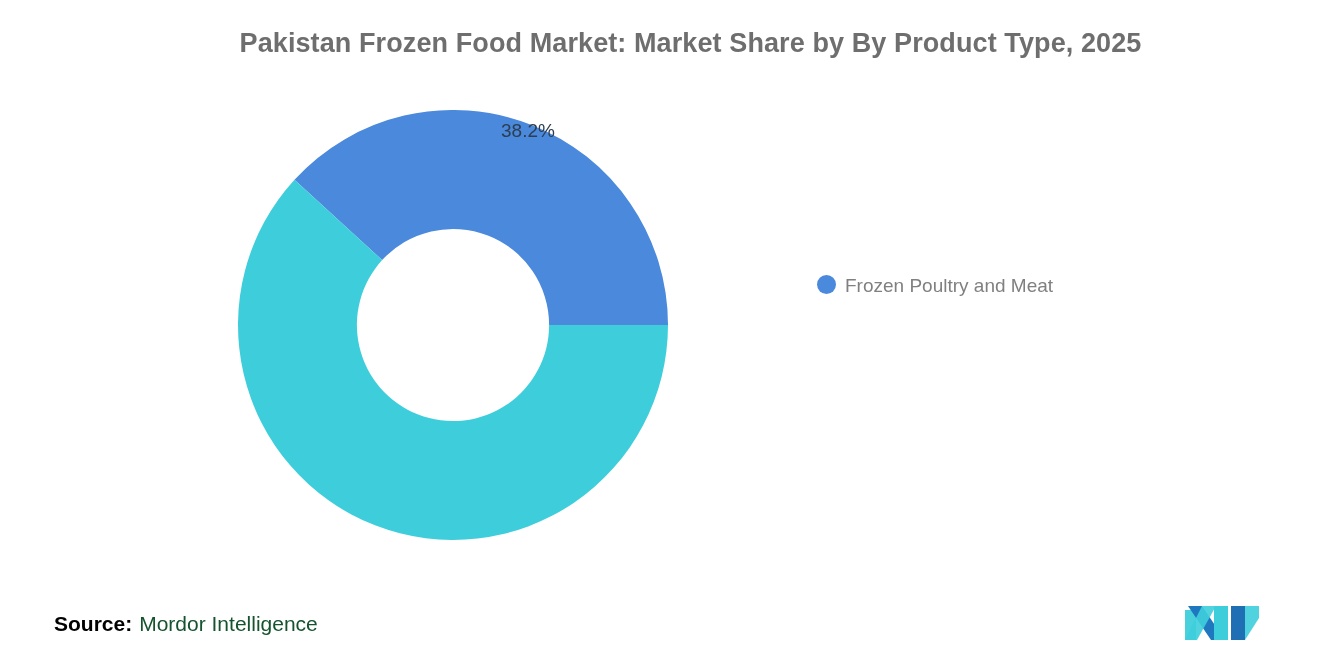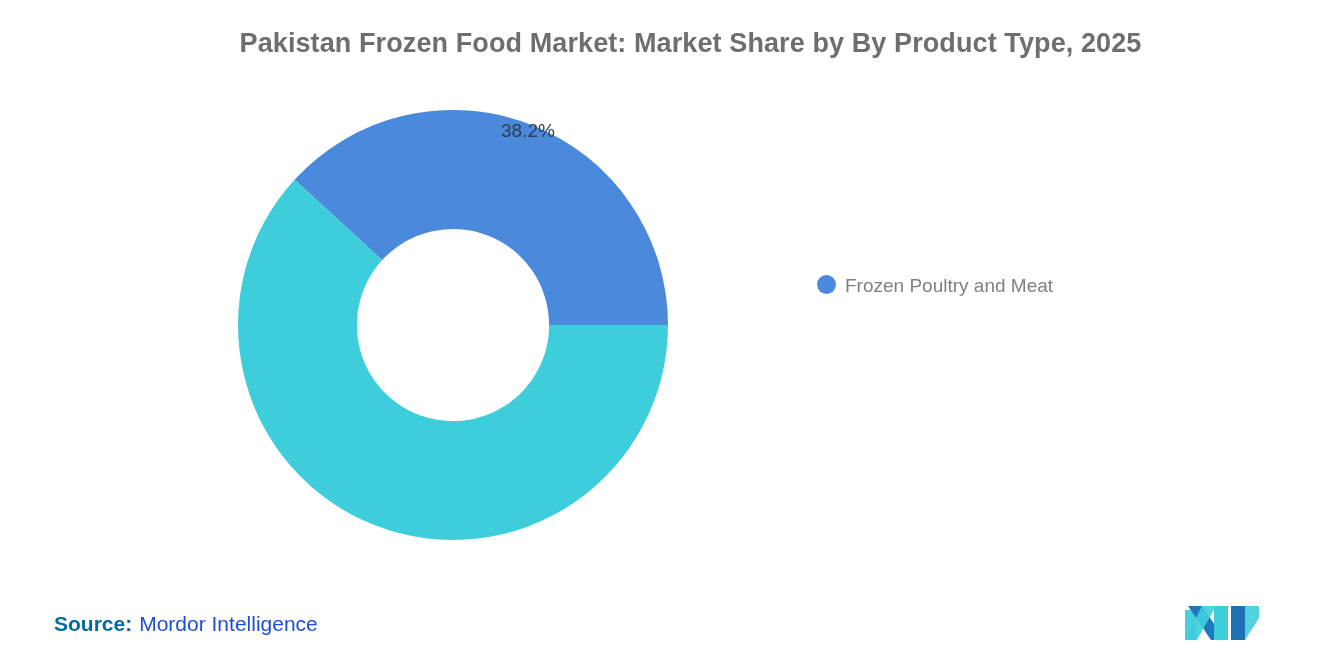--- a/index.html
+++ b/index.html
@@ -82,24 +82,24 @@
   
   #source-line {
     position: absolute;
     left: 54px;
     top: 612px;
     font-size: 21px;
     white-space: nowrap;
   }
   #source-label {
     font-weight: bold;
-    color: #0369a1;
+    color: #000000;
   }
   #source-value {
-    color: #1d4ed8;
+    color: #14532d;
     margin-left: 7px;
   }
 
   
   #brand-logo {
     position: absolute;
     left: 1185px;
     top: 598px;
     width: 74px;
     height: 42px;

